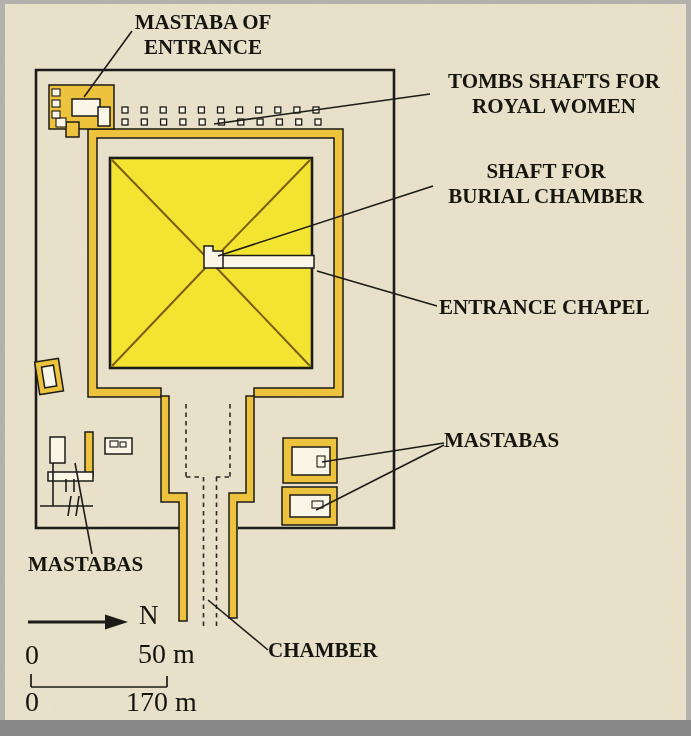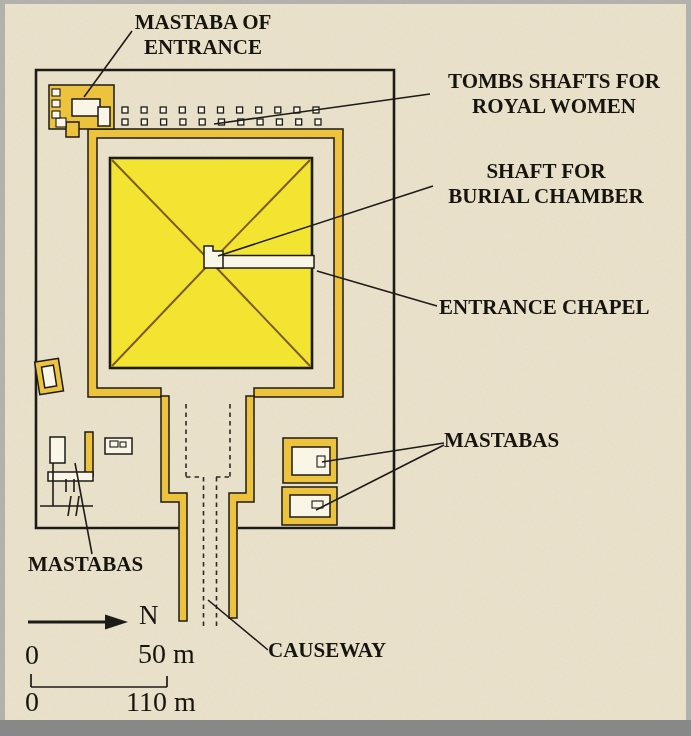--- a/index.html
+++ b/index.html
@@ -182,20 +182,20 @@
     <div>TOMBS SHAFTS FOR</div>
     <div>ROYAL WOMEN</div>
   </div>
   <div class="lbl" id="lbl-shaft">
     <div>SHAFT FOR</div>
     <div>BURIAL CHAMBER</div>
   </div>
   <div class="lbl left" id="lbl-chapel">ENTRANCE CHAPEL</div>
   <div class="lbl left" id="lbl-mastabas-e">MASTABAS</div>
   <div class="lbl left" id="lbl-mastabas-w">MASTABAS</div>
-  <div class="lbl left" id="lbl-causeway">CAUSEWAY</div>
+  <div class="lbl left" id="lbl-causeway">CHAMBER</div>
   <div class="lbl left" id="lbl-north">N</div>
 
   <div class="scale-txt" id="s0a">0</div>
   <div class="scale-txt" id="s50">50 m</div>
   <div class="scale-txt" id="s0b">0</div>
-  <div class="scale-txt" id="s150">110 m</div>
+  <div class="scale-txt" id="s150">170 m</div>
 </div>
 
 </body></html>

